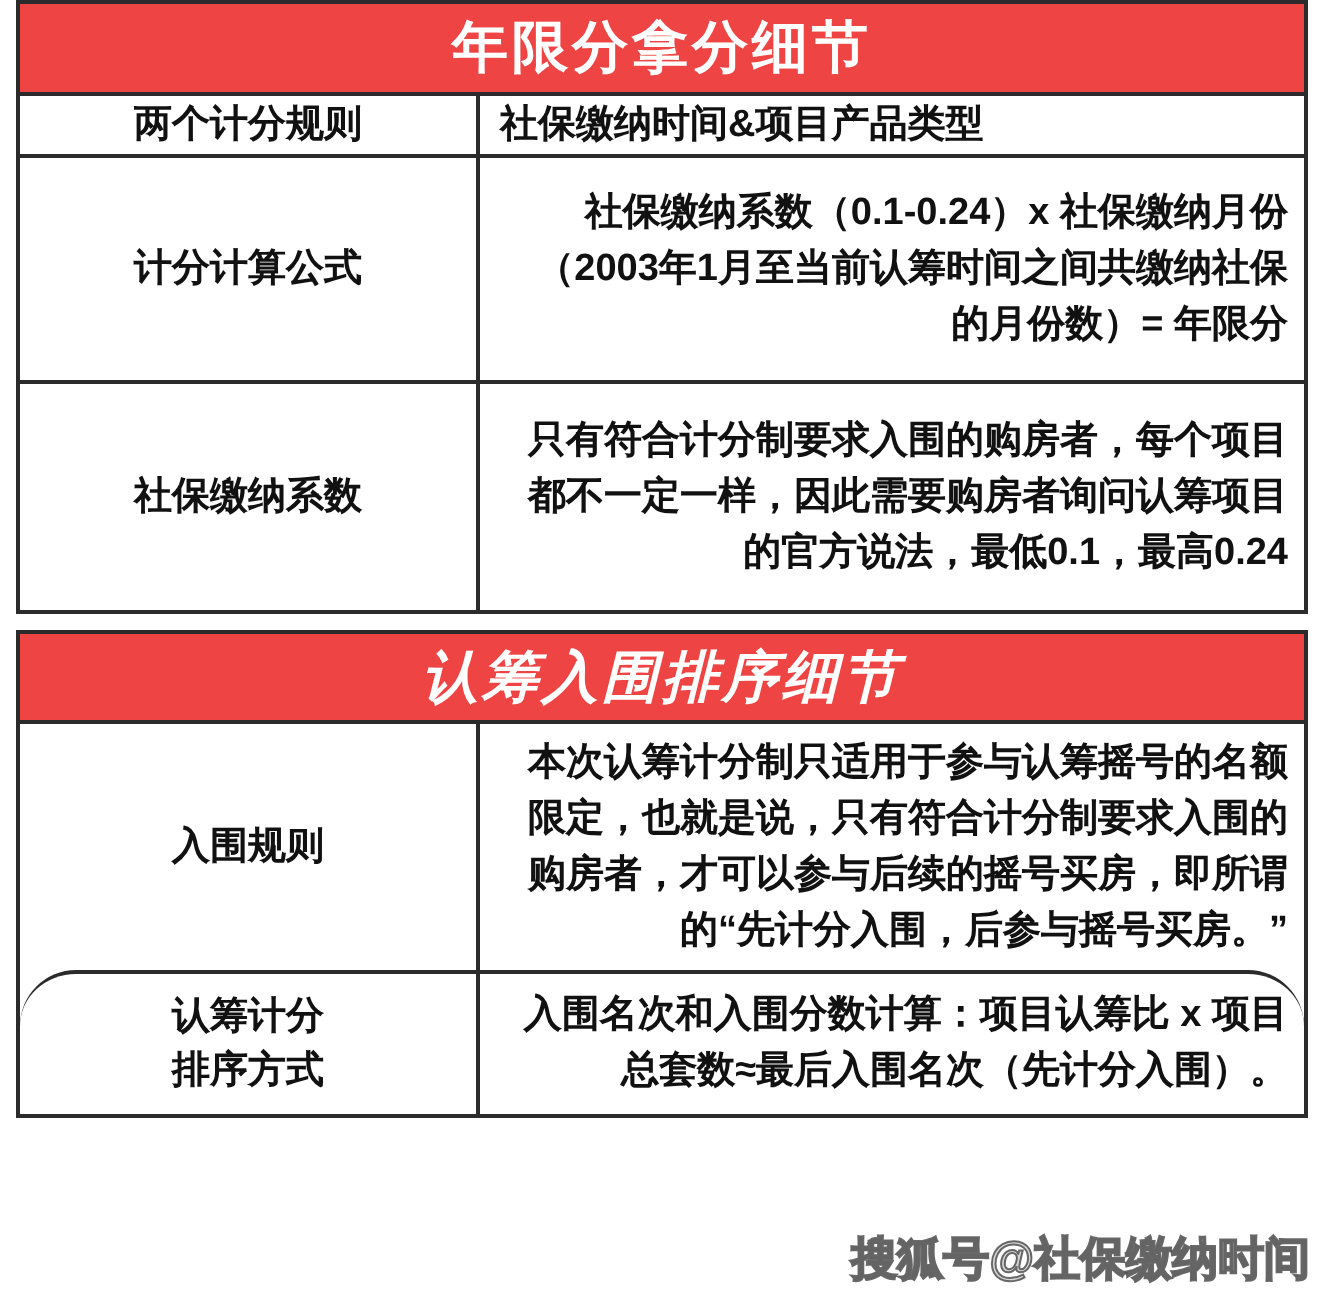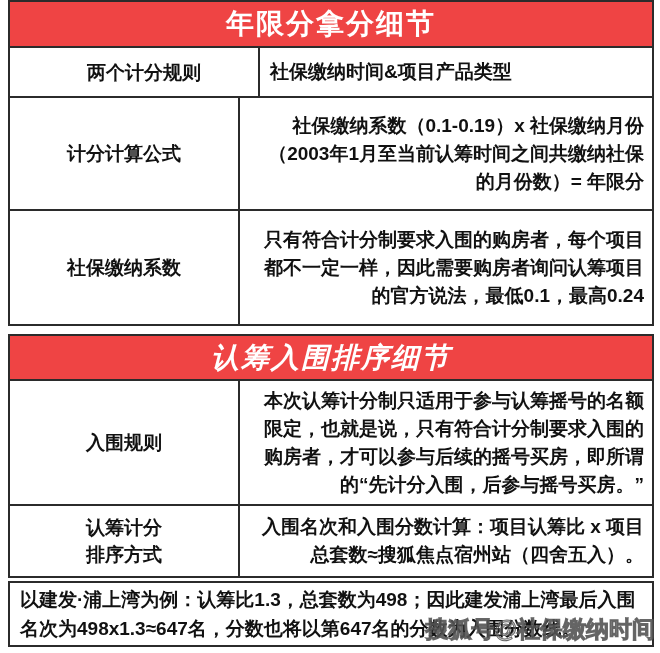--- a/index.html
+++ b/index.html
@@ -74,25 +74,25 @@
     position: absolute;
     right: 5px;
     top: 614px;
     font-size: 23px;
     letter-spacing: 0px;
     color: rgba(145, 145, 145, 0.38);
     -webkit-text-stroke: 1px rgba(80, 80, 80, 0.85);
     white-space: nowrap;
   }
   
-  .t1-r1 { height: 50px; padding-left: 20px; }
+  .t1-r1 { height: 31px; }
   .t1-r2 { height: 113px; }
   .t1-r3 { height: 115px; }
   .t2-r1 { height: 125px; }
-  .t2-r2 { height: 72px; }
+  .t2-r2 { height: 72px; border-radius: 28px; }
 </style>
 </head>
 <body>
 
 <div class="sheet">
 
   <section class="tbl">
     <div class="tbl-header h1">
       <span>年限分拿分细节</span>
     </div>
@@ -102,21 +102,21 @@
       </div>
       <div class="content-cell">
         <span>社保缴纳时间&amp;项目产品类型</span>
       </div>
     </div>
     <div class="row t1-r2">
       <div class="label-cell">
         <span>计分计算公式</span>
       </div>
       <div class="content-cell">
-        <span>社保缴纳系数（0.1-0.19）x 社保缴纳月份（2003年1月至当前认筹时间之间共缴纳社保的月份数）= 年限分</span>
+        <span>社保缴纳系数（0.1-0.24）x 社保缴纳月份（2003年1月至当前认筹时间之间共缴纳社保的月份数）= 年限分</span>
       </div>
     </div>
     <div class="row t1-r3">
       <div class="label-cell">
         <span>社保缴纳系数</span>
       </div>
       <div class="content-cell">
         <span>只有符合计分制要求入围的购房者，每个项目都不一定一样，因此需要购房者询问认筹项目的官方说法，最低0.1，最高0.24</span>
       </div>
     </div>
@@ -135,26 +135,23 @@
       <div class="content-cell">
         <span>本次认筹计分制只适用于参与认筹摇号的名额限定，也就是说，只有符合计分制要求入围的购房者，才可以参与后续的摇号买房，即所谓的“先计分入围，后参与摇号买房。”</span>
       </div>
     </div>
     <div class="row t2-r2">
       <div class="label-cell">
         <span>认筹计分</span>
         <span>排序方式</span>
       </div>
       <div class="content-cell">
-        <span>入围名次和入围分数计算：项目认筹比 x 项目总套数≈搜狐焦点宿州站（四舍五入）。</span>
+        <span>入围名次和入围分数计算：项目认筹比 x 项目总套数≈最后入围名次（先计分入围）。</span>
       </div>
     </div>
   </section>
 
   <div class="gap3"></div>
 
-  <div class="note-box">
-    <span>以建发·浦上湾为例：认筹比1.3，总套数为498；因此建发浦上湾最后入围名次为498x1.3≈647名，分数也将以第647名的分数为入围分数线。</span>
-  </div>
 
 </div>
 
 <div class="watermark">搜狐号@社保缴纳时间</div>
 
 </body></html>

